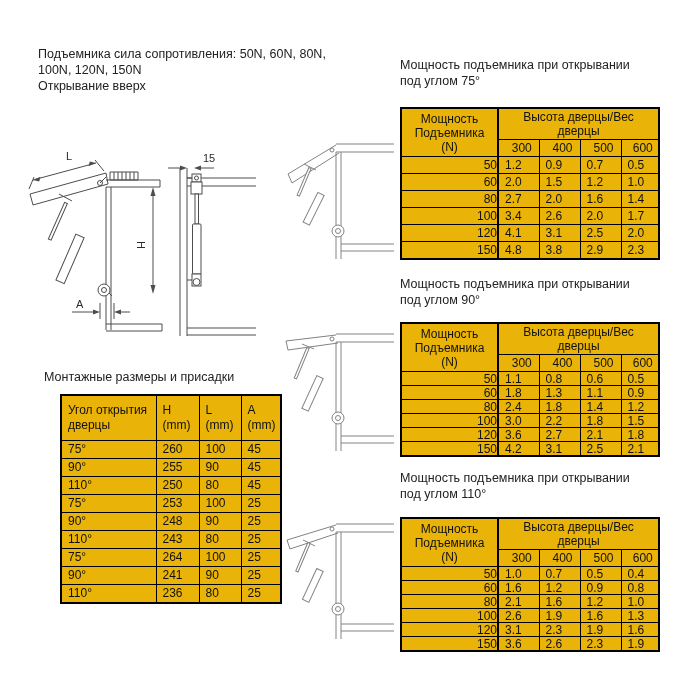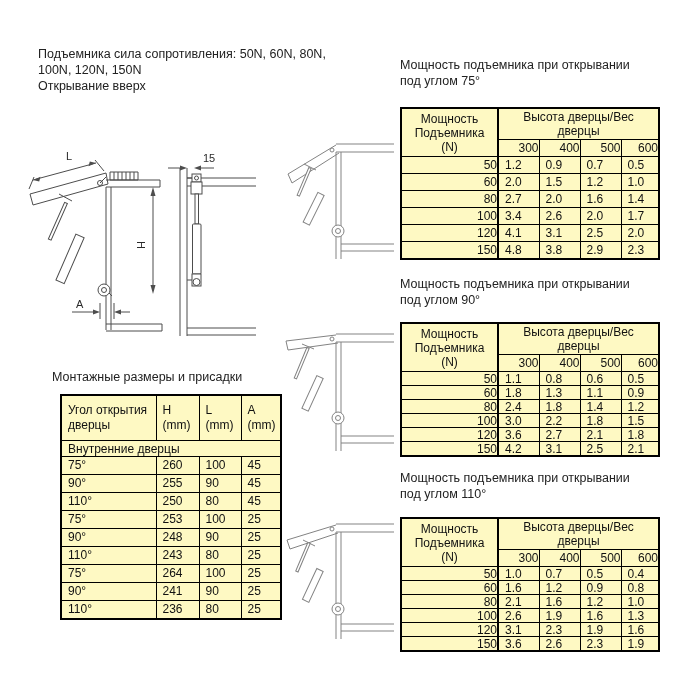--- a/index.html
+++ b/index.html
@@ -1,25 +1,25 @@
 <!DOCTYPE html>
 <html><head>
 <meta charset="utf-8">
 <style>
   html,body{margin:0;padding:0}
   body{width:700px;height:700px;background:#ffffff;font-family:"Liberation Sans",sans-serif;color:#1c1c1c;position:relative;overflow:hidden}
   .abs{position:absolute}
   .txt{font-size:12.5px;line-height:16px;color:#222}
-  table{border-collapse:collapse;table-layout:fixed;background:#fef9c3;border:2px solid #000}
+  table{border-collapse:collapse;table-layout:fixed;background:#eab308;border:2px solid #000}
   th,td{border:1px solid #000;font-weight:normal;font-size:12px;vertical-align:middle;color:#111;text-align:left;padding:0 0 0 6px}
   
   .power th{text-align:center;padding:0;line-height:14px}
   .power th.c1{border-right:2px solid #000}
   .power .span-h{height:30px}
-  .power .cols-row th{text-align:right;padding:0 0 0 6px;height:16px}
+  .power .cols-row th{text-align:center;padding:0 0 0 6px;height:16px}
   .power tbody td:first-child{text-align:right;padding:0;border-right:2px solid #000}
   .p1 tbody td{height:16px;line-height:14px}
   .p2 tbody td,.p3 tbody td{height:13px;line-height:12px}
   
   .mount thead th{height:40px;line-height:15px;padding:2px 4px 2px 6px;vertical-align:middle}
   .mount tbody td{height:17px;line-height:15px}
   .mount td.section{height:15px;line-height:14px}
   svg text{font-family:"Liberation Sans",sans-serif;font-size:11px;fill:#2b2b2b}
 </style>
 </head>
@@ -87,40 +87,37 @@
     <path d="M142,42 H154 M175,42 H188"></path>
     <polygon points="161,42 154,39.5 154,44.5" fill="#4d4d4d" stroke="none"></polygon>
     <polygon points="168,42 175,39.5 175,44.5" fill="#4d4d4d" stroke="none"></polygon>
   </g>
   <text x="40" y="34">L</text>
   <text transform="translate(119,123) rotate(-90)">H</text>
   <text x="50" y="182">A</text>
   <text x="177" y="36">15</text>
 </svg>
 
-<div class="abs txt" style="left:52px;top:369px">Монтажные размеры и присадки</div>
+<div class="abs txt" style="left:44px;top:369px">Монтажные размеры и присадки</div>
 <table class="abs mount" style="left:60px;top:394px;width:222px">
   <colgroup>
       <col style="width:95px">
       <col style="width:43px">
       <col style="width:42px">
       <col>
     </colgroup>
   <thead>
     <tr>
       <th><span>Угол открытия</span><br><span>дверцы</span></th>
       <th><span>H</span><br><span>(mm)</span></th>
       <th><span>L</span><br><span>(mm)</span></th>
       <th><span>A</span><br><span>(mm)</span></th>
     </tr>
   </thead>
   <tbody>
-      <tr>
-        <td colspan="4" class="section">Внутренние дверцы</td>
-      </tr>
       <tr>
         <td>75°</td>
         <td>260</td>
         <td>100</td>
         <td>45</td>
       </tr>
       <tr>
         <td>90°</td>
         <td>255</td>
         <td>90</td>

